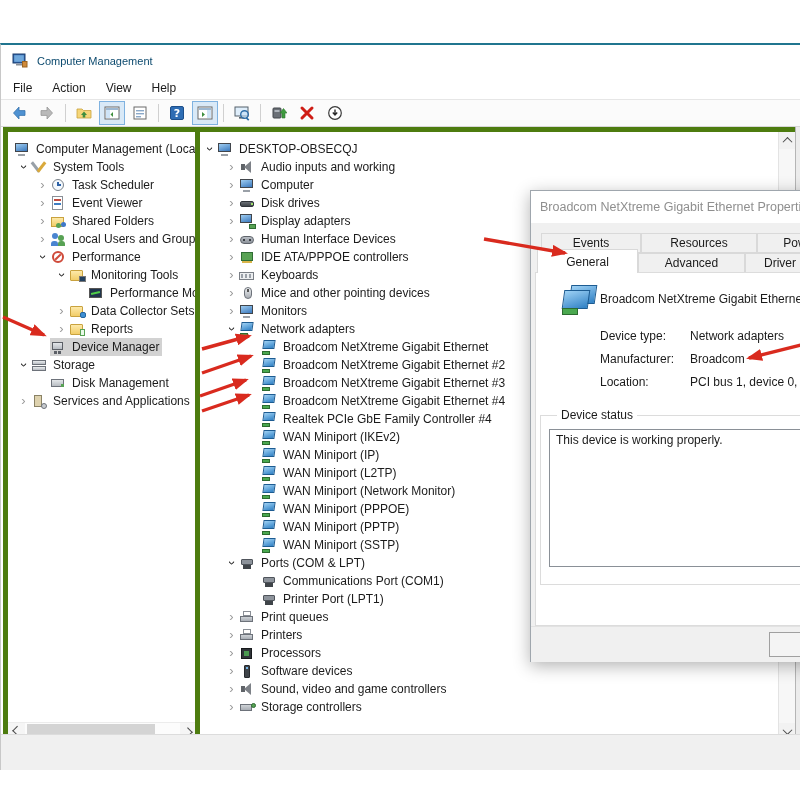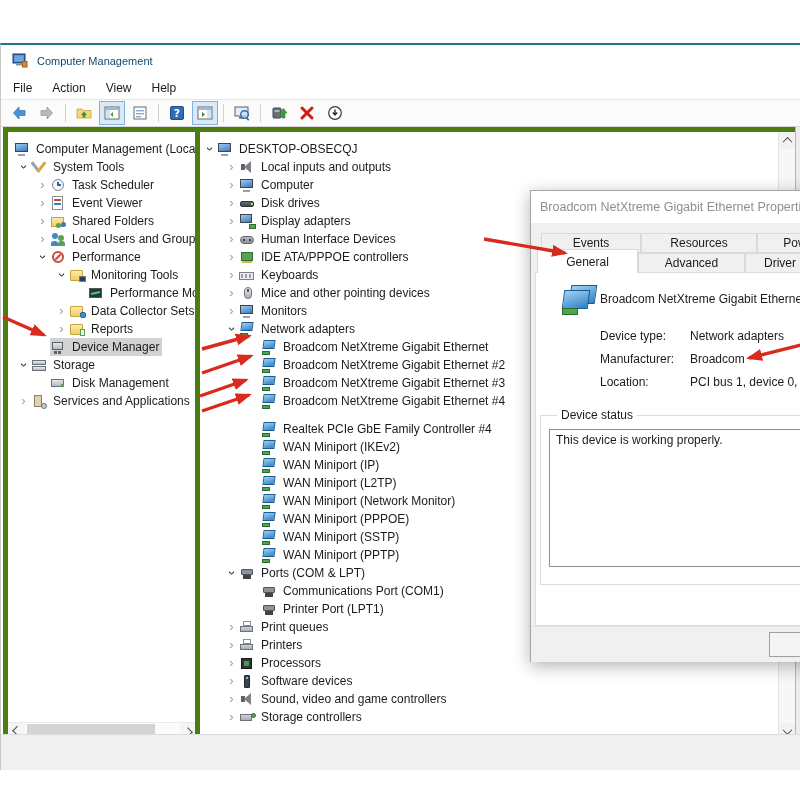--- a/index.html
+++ b/index.html
@@ -359,21 +359,21 @@
             <span class="chev exp">›</span>
             <span class="cw">
               <span class="ti ic-computer-management"></span>
               <span class="tl">DESKTOP-OBSECQJ</span>
             </span>
           </div>
           <div class="trow" style="padding-left: 24px;">
             <span class="chev">›</span>
             <span class="cw">
               <span class="ti ic-audio"></span>
-              <span class="tl">Local inputs and outputs</span>
+              <span class="tl">Audio inputs and working</span>
             </span>
           </div>
           <div class="trow" style="padding-left: 24px;">
             <span class="chev">›</span>
             <span class="cw">
               <span class="ti ic-computer"></span>
               <span class="tl">Computer</span>
             </span>
           </div>
           <div class="trow" style="padding-left: 24px;">
@@ -453,21 +453,21 @@
               <span class="tl">Broadcom NetXtreme Gigabit Ethernet #3</span>
             </span>
           </div>
           <div class="trow" style="padding-left: 46px;">
             <span class="chev"></span>
             <span class="cw">
               <span class="ti ic-network-adapter"></span>
               <span class="tl">Broadcom NetXtreme Gigabit Ethernet #4</span>
             </span>
           </div>
-          <div class="trow" style="padding-left: 46px; margin-top: 10px;">
+          <div class="trow" style="padding-left: 46px;">
             <span class="chev"></span>
             <span class="cw">
               <span class="ti ic-network-adapter"></span>
               <span class="tl">Realtek PCIe GbE Family Controller #4</span>
             </span>
           </div>
           <div class="trow" style="padding-left: 46px;">
             <span class="chev"></span>
             <span class="cw">
               <span class="ti ic-network-adapter"></span>
@@ -499,28 +499,28 @@
             <span class="chev"></span>
             <span class="cw">
               <span class="ti ic-network-adapter"></span>
               <span class="tl">WAN Miniport (PPPOE)</span>
             </span>
           </div>
           <div class="trow" style="padding-left: 46px;">
             <span class="chev"></span>
             <span class="cw">
               <span class="ti ic-network-adapter"></span>
+              <span class="tl">WAN Miniport (PPTP)</span>
+            </span>
+          </div>
+          <div class="trow" style="padding-left: 46px;">
+            <span class="chev"></span>
+            <span class="cw">
+              <span class="ti ic-network-adapter"></span>
               <span class="tl">WAN Miniport (SSTP)</span>
-            </span>
-          </div>
-          <div class="trow" style="padding-left: 46px;">
-            <span class="chev"></span>
-            <span class="cw">
-              <span class="ti ic-network-adapter"></span>
-              <span class="tl">WAN Miniport (PPTP)</span>
             </span>
           </div>
           <div class="trow" style="padding-left: 24px;">
             <span class="chev exp">›</span>
             <span class="cw">
               <span class="ti ic-port"></span>
               <span class="tl">Ports (COM &amp; LPT)</span>
             </span>
           </div>
           <div class="trow" style="padding-left: 46px;">

